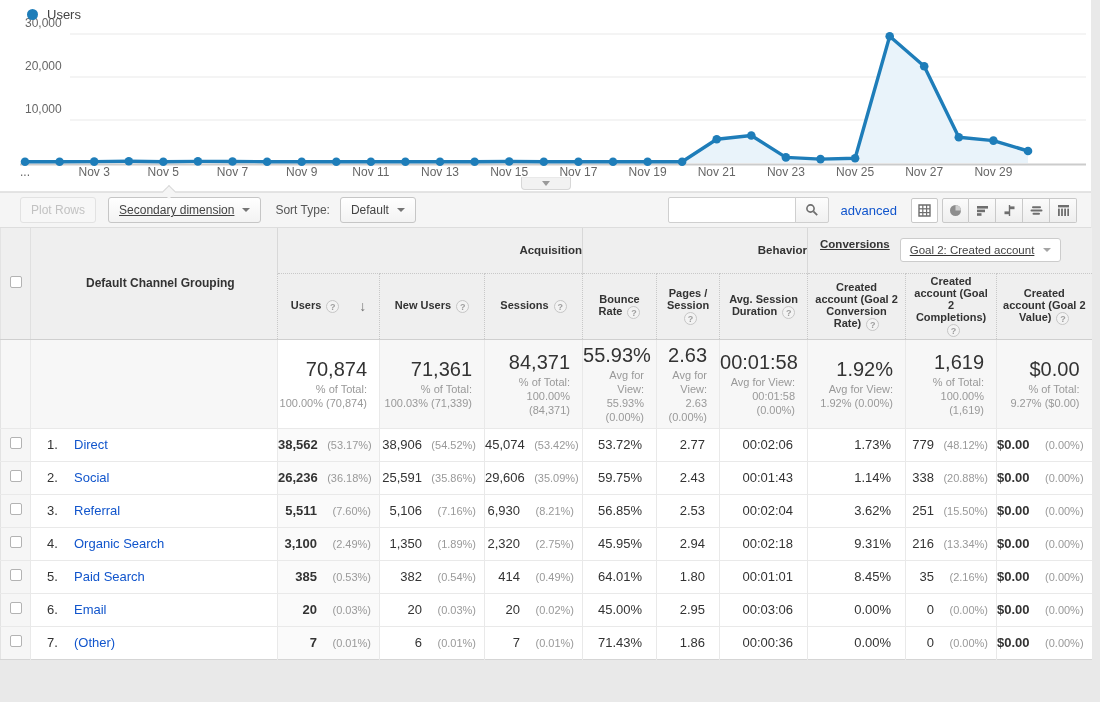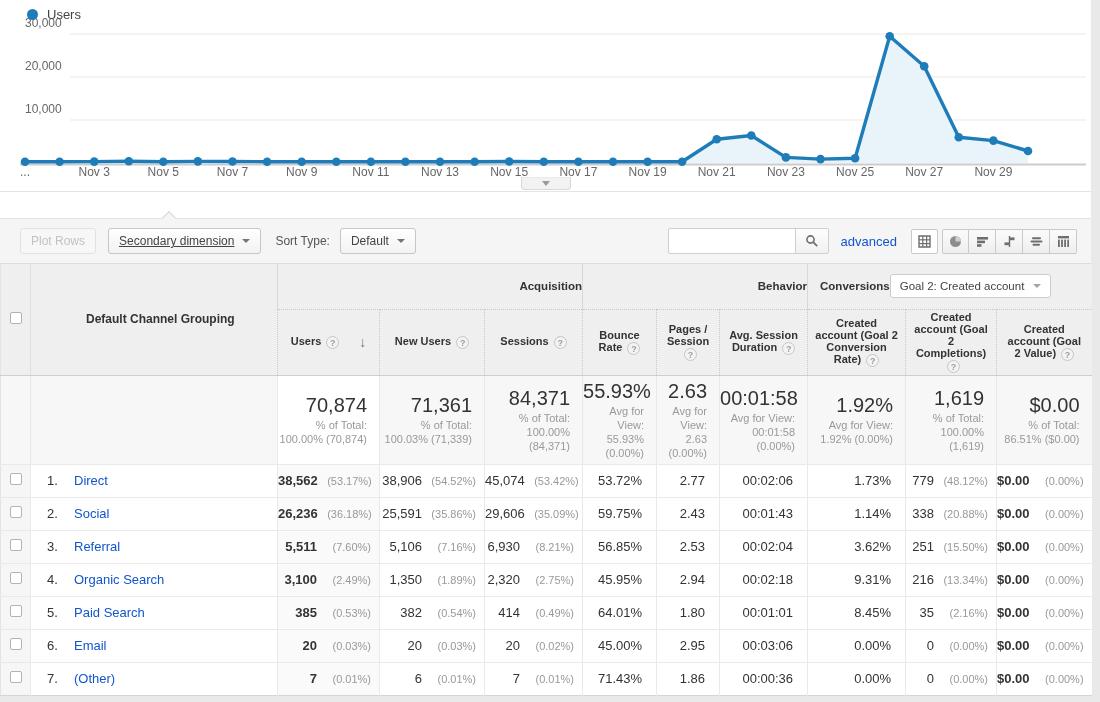--- a/index.html
+++ b/index.html
@@ -22,22 +22,22 @@
   .caret-down { width:0; height:0; border-left:4px solid transparent; border-right:4px solid transparent; border-top:5px solid #9a9a9a; }
 
   
   .pd-row { position:relative; height:40px; background:#fff; display:flex; align-items:center; padding-left:30px; }
   .pd-label { font-size:12px; color:#444; }
   .pd-selected { font-size:12.5px; font-weight:bold; color:#222; margin-left:8px; cursor:default; }
   .pd-link { font-size:12.5px; color:var(--link); margin-left:24px; cursor:pointer; text-decoration:none; display:flex; align-items:center; gap:5px; }
   .caret-sm { width:0; height:0; border-left:4px solid transparent; border-right:4px solid transparent; border-top:4px solid #a5a5a5; }
 
   
-  .toolbar { position:relative; height:46px; background:#f5f5f5; border-top:1px solid #e2e2e2; border-bottom:1px solid #ddd;
-    display:flex; align-items:center; padding:0 14px 0 20px;margin-top:26px; }
+  .toolbar { position:relative; height:36px; background:#f5f5f5; border-top:1px solid #e2e2e2; border-bottom:1px solid #ddd;
+    display:flex; align-items:center; padding:0 14px 0 20px; }
   .pd-notch { position:absolute; top:-6px; left:164px; width:10px; height:10px; background:#f5f5f5;
     border-left:1px solid #d8d8d8; border-top:1px solid #d8d8d8; transform:rotate(45deg); }
   .btn { font-size:12px; color:#444; background:linear-gradient(#ffffff,#f3f3f3); border:1px solid #c6c6c6;
     border-radius:3px; padding:5px 10px; display:inline-flex; align-items:center; gap:8px; cursor:pointer; }
   .btn .caret-sm { border-top-color:#757575; }
   .btn-disabled { color:#c2c2c2; background:#f7f7f7; border-color:#e2e2e2; cursor:default; }
   .sort-label { font-size:12px; color:#555; margin:0 10px 0 14px; }
   .tb-right { margin-left:auto; display:flex; align-items:center; }
   .search-input { width:128px; height:26px; border:1px solid #cfcfcf; border-radius:2px 0 0 2px; padding:0 6px; font-size:12px; background:#fff; }
   .search-btn { width:34px; height:26px; margin-left:-1px; border:1px solid #cfcfcf; border-radius:0 2px 2px 0;
@@ -49,21 +49,21 @@
   .btn-view.first-of-group { border-left:1px solid #c9c9c9; border-radius:2px 0 0 2px; }
   .btn-view.last-of-group { border-radius:0 2px 2px 0; }
   .btn-view.active { background:#fff; border:1px solid #c9c9c9; border-radius:2px; margin-right:4px; box-shadow:inset 0 0 0 1px #fff; }
   .vicon { fill:#6e6e6e; stroke:none; }
 
   
   table { width:1091px; border-collapse:collapse; table-layout:fixed; border-left:1px solid #e3e3e3; border-bottom:1px solid #d5d5d5; }
   thead th { background:#efefef; font-size:11px; color:#333; }
   .group-row th { height:45px; border-bottom:1px dotted #c8c8c8; border-left:1px solid #d8d8d8; text-align:left; vertical-align:middle; }
   th.group-label-cell { padding-left:12px; font-weight:bold; font-size:11.5px;text-align:right; }
-  .conv-cell { display:flex; align-items:center; padding-left:12px; }
+  .conv-cell { display:flex; align-items:flex-start; gap:10px; padding-left:12px;text-decoration:underline; }
   .goal-btn { font-size:11.5px; font-weight:normal; color:#444; background:#fff; border:1px solid #ccc; border-radius:3px;
     padding:5px 9px; display:inline-flex; align-items:center; gap:9px; cursor:pointer; white-space:nowrap; }
   .metric-row th { height:66px; border-bottom:1px solid #cfcfcf; border-left:1px dotted #c8c8c8; vertical-align:middle; text-align:center; padding:0 6px; }
   .mlabel { font-weight:bold; font-size:11px; cursor:pointer; }
   .cb-col { background:#efefef; }
   th.cb-th { border-left:none; border-bottom:1px solid #cfcfcf; vertical-align:middle; text-align:center; }
   th.dim-th { border-left:1px solid #e0e0e0; border-bottom:1px solid #cfcfcf; vertical-align:middle; text-align:left; padding-left:55px; font-size:12px; font-weight:bold; }
   .checkbox { display:inline-block; width:12px; height:12px; background:#fff; border:1px solid #b3b3b3; border-radius:2px; cursor:pointer; }
   .help-icon { display:inline-block; width:13px; height:13px; margin-left:5px; border-radius:50%; background:#f3f3f3; border:1px solid #c6c6c6;
     color:#9e9e9e; font-size:9px; line-height:12px; text-align:center; vertical-align:middle; cursor:pointer; }
@@ -309,21 +309,21 @@
         <td class="tot">
             <div class="tot-big">1.92%</div>
             <div class="tot-sub">Avg for View: 1.92% (0.00%)</div>
           </td>
         <td class="tot">
             <div class="tot-big">1,619</div>
             <div class="tot-sub">% of Total: 100.00% (1,619)</div>
           </td>
         <td class="tot">
             <div class="tot-big">$0.00</div>
-            <div class="tot-sub">% of Total: 86.51% ($0.00)</div>
+            <div class="tot-sub">% of Total: 9.27% ($0.00)</div>
           </td>
       </tr>
     <tr class="data-row">
     <td class="cb-col" style="text-align:center;"><span class="checkbox"></span></td>
     <td class="dim-td"><span class="rank">1.</span><a class="channel-link">Direct</a></td>
     <td class="num sorted"><span class="val bold">38,562</span><span class="pct">(53.17%)</span></td>
     <td class="num"><span class="val">38,906</span><span class="pct">(54.52%)</span></td>
     <td class="num"><span class="val">45,074</span><span class="pct">(53.42%)</span></td>
     <td class="num single val">53.72%</td>
     <td class="num single val">2.77</td>

